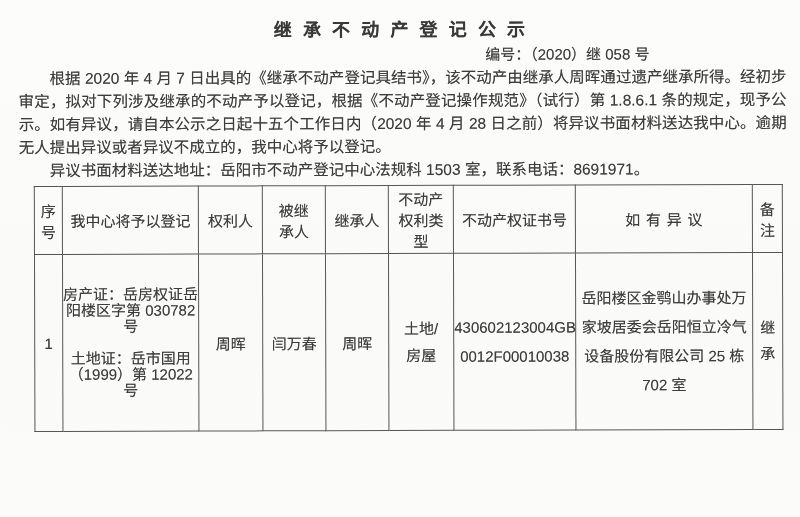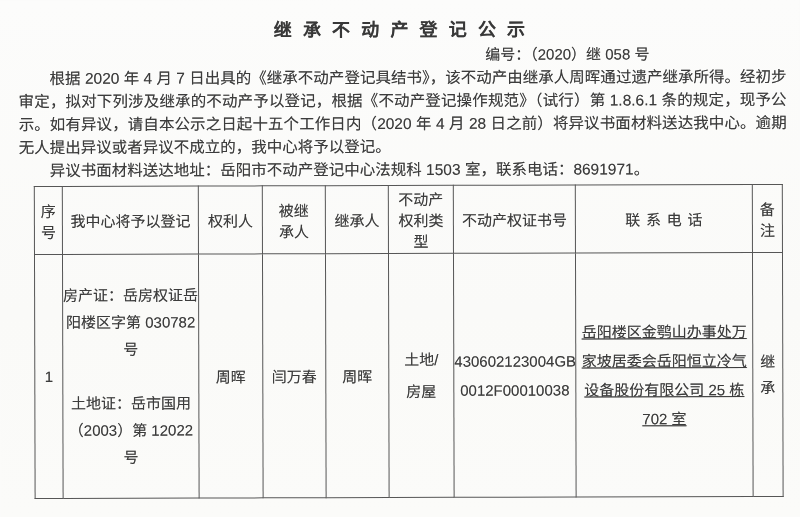--- a/index.html
+++ b/index.html
@@ -67,32 +67,31 @@
     white-space: pre-line;
     padding: 0;
     overflow: hidden;
   }
   tr.head-row  { height: 68px; }
   tr.data-row  { height: 177px; }
   th.h-location { letter-spacing: 0.38em; text-indent: 0.38em; }
   td.c-cert {
     text-align: justify;
     padding: 0 7px;
-    line-height: 27px;
+    line-height: 16px;
     white-space: normal;
     margin-top: 8px;
   }
   td.c-location {
     padding: 0 6px;
     line-height: 29px;
     white-space: normal;
-    text-decoration: underline;
   }
   td.c-unit { line-height: 29px; }
-  td.c-type { line-height: 32px; }
+  td.c-type { line-height: 27px; }
   td.c-remark { line-height: 26px; }
 </style>
 </head>
 <body>
 
 <div class="sheet">
 
   <div class="doc-title">继承不动产登记公示</div>
 
   <div class="doc-no">编号：（2020）继 058 号</div>
@@ -120,29 +119,29 @@
 号</th>
         <th>我中心将予以登记</th>
         <th>权利人</th>
         <th>被继
 承人</th>
         <th>继承人</th>
         <th>不动产
 权利类
 型</th>
         <th>不动产权证书号</th>
-        <th class="h-location">联系电话</th>
+        <th class="h-location">如有异议</th>
         <th>备
 注</th>
       </tr>
       <tr class="data-row">
         <td>1</td>
         <td class="c-cert">
           <div>房产证：岳房权证岳阳楼区字第 030782 号</div>
-          <div>土地证：岳市国用（2003）第 12022 号</div>
+          <div>土地证：岳市国用（1999）第 12022 号</div>
         </td>
         <td>周晖</td>
         <td>闫万春</td>
         <td>周晖</td>
         <td class="c-type">土地/
 房屋</td>
         <td class="c-unit">430602123004GB0
 0012F00010038</td>
         <td class="c-location">岳阳楼区金鹗山办事处万家坡居委会岳阳恒立冷气设备股份有限公司 25 栋 702 室</td>
         <td class="c-remark">继

